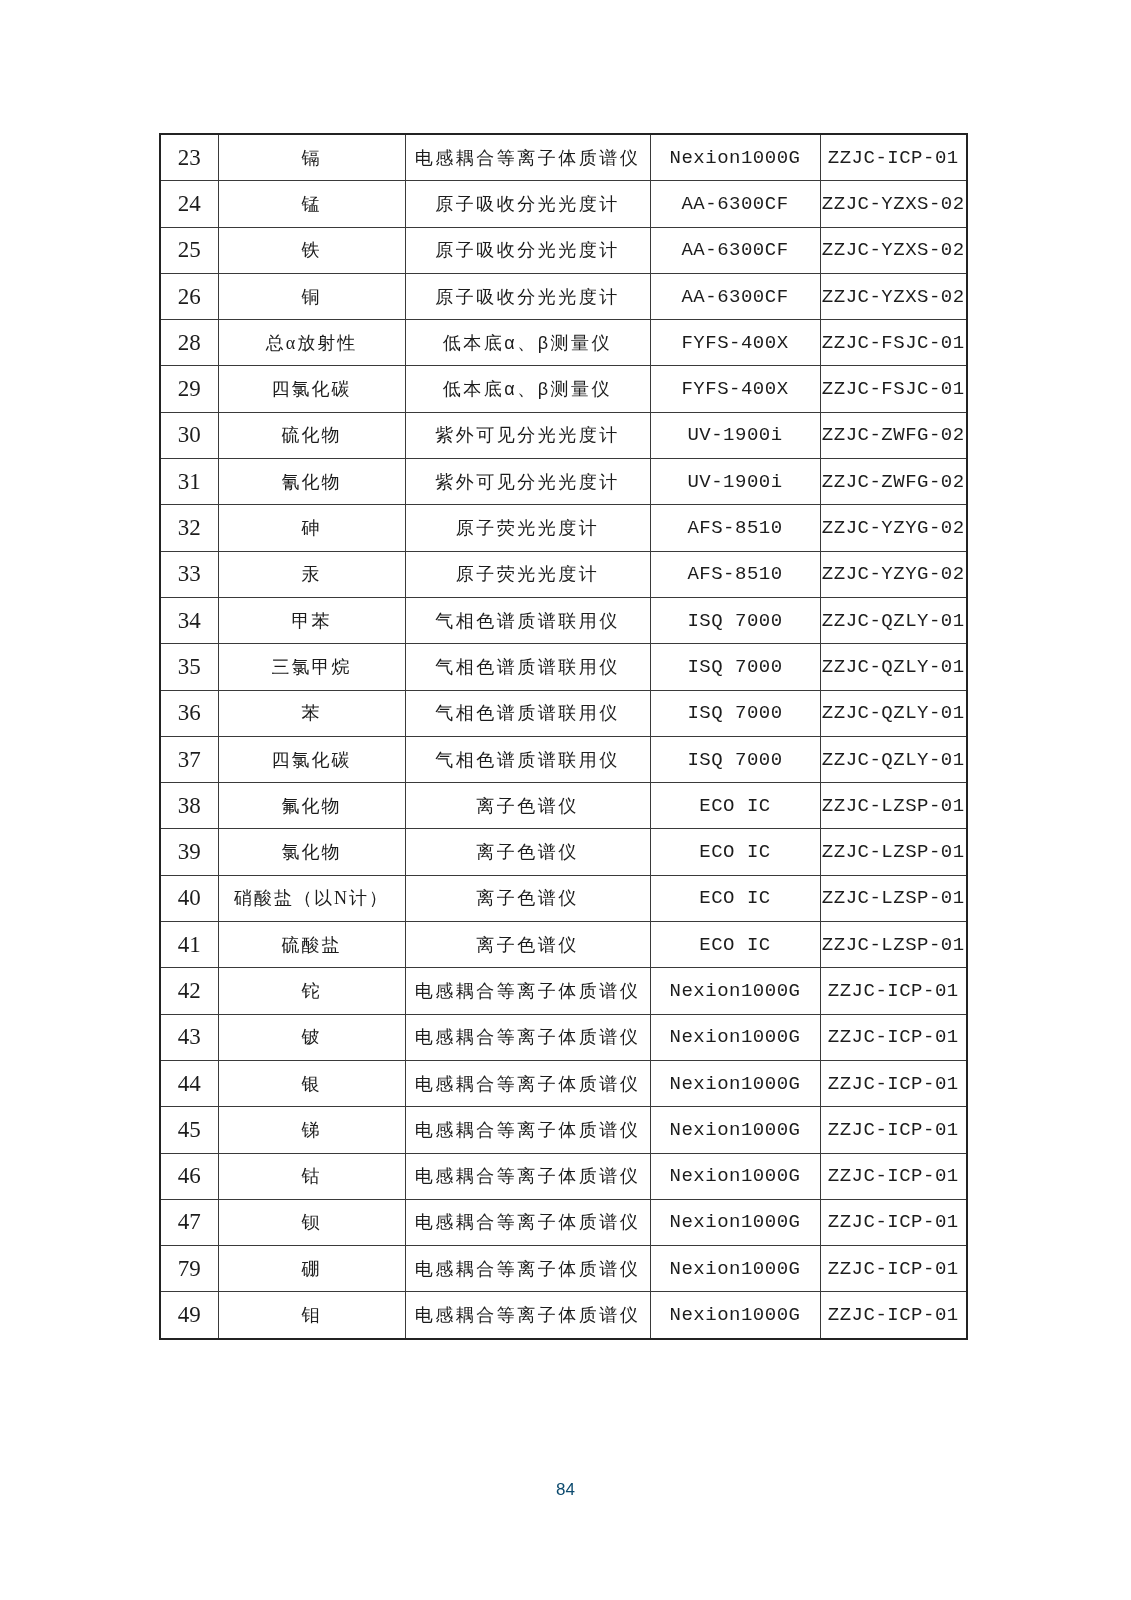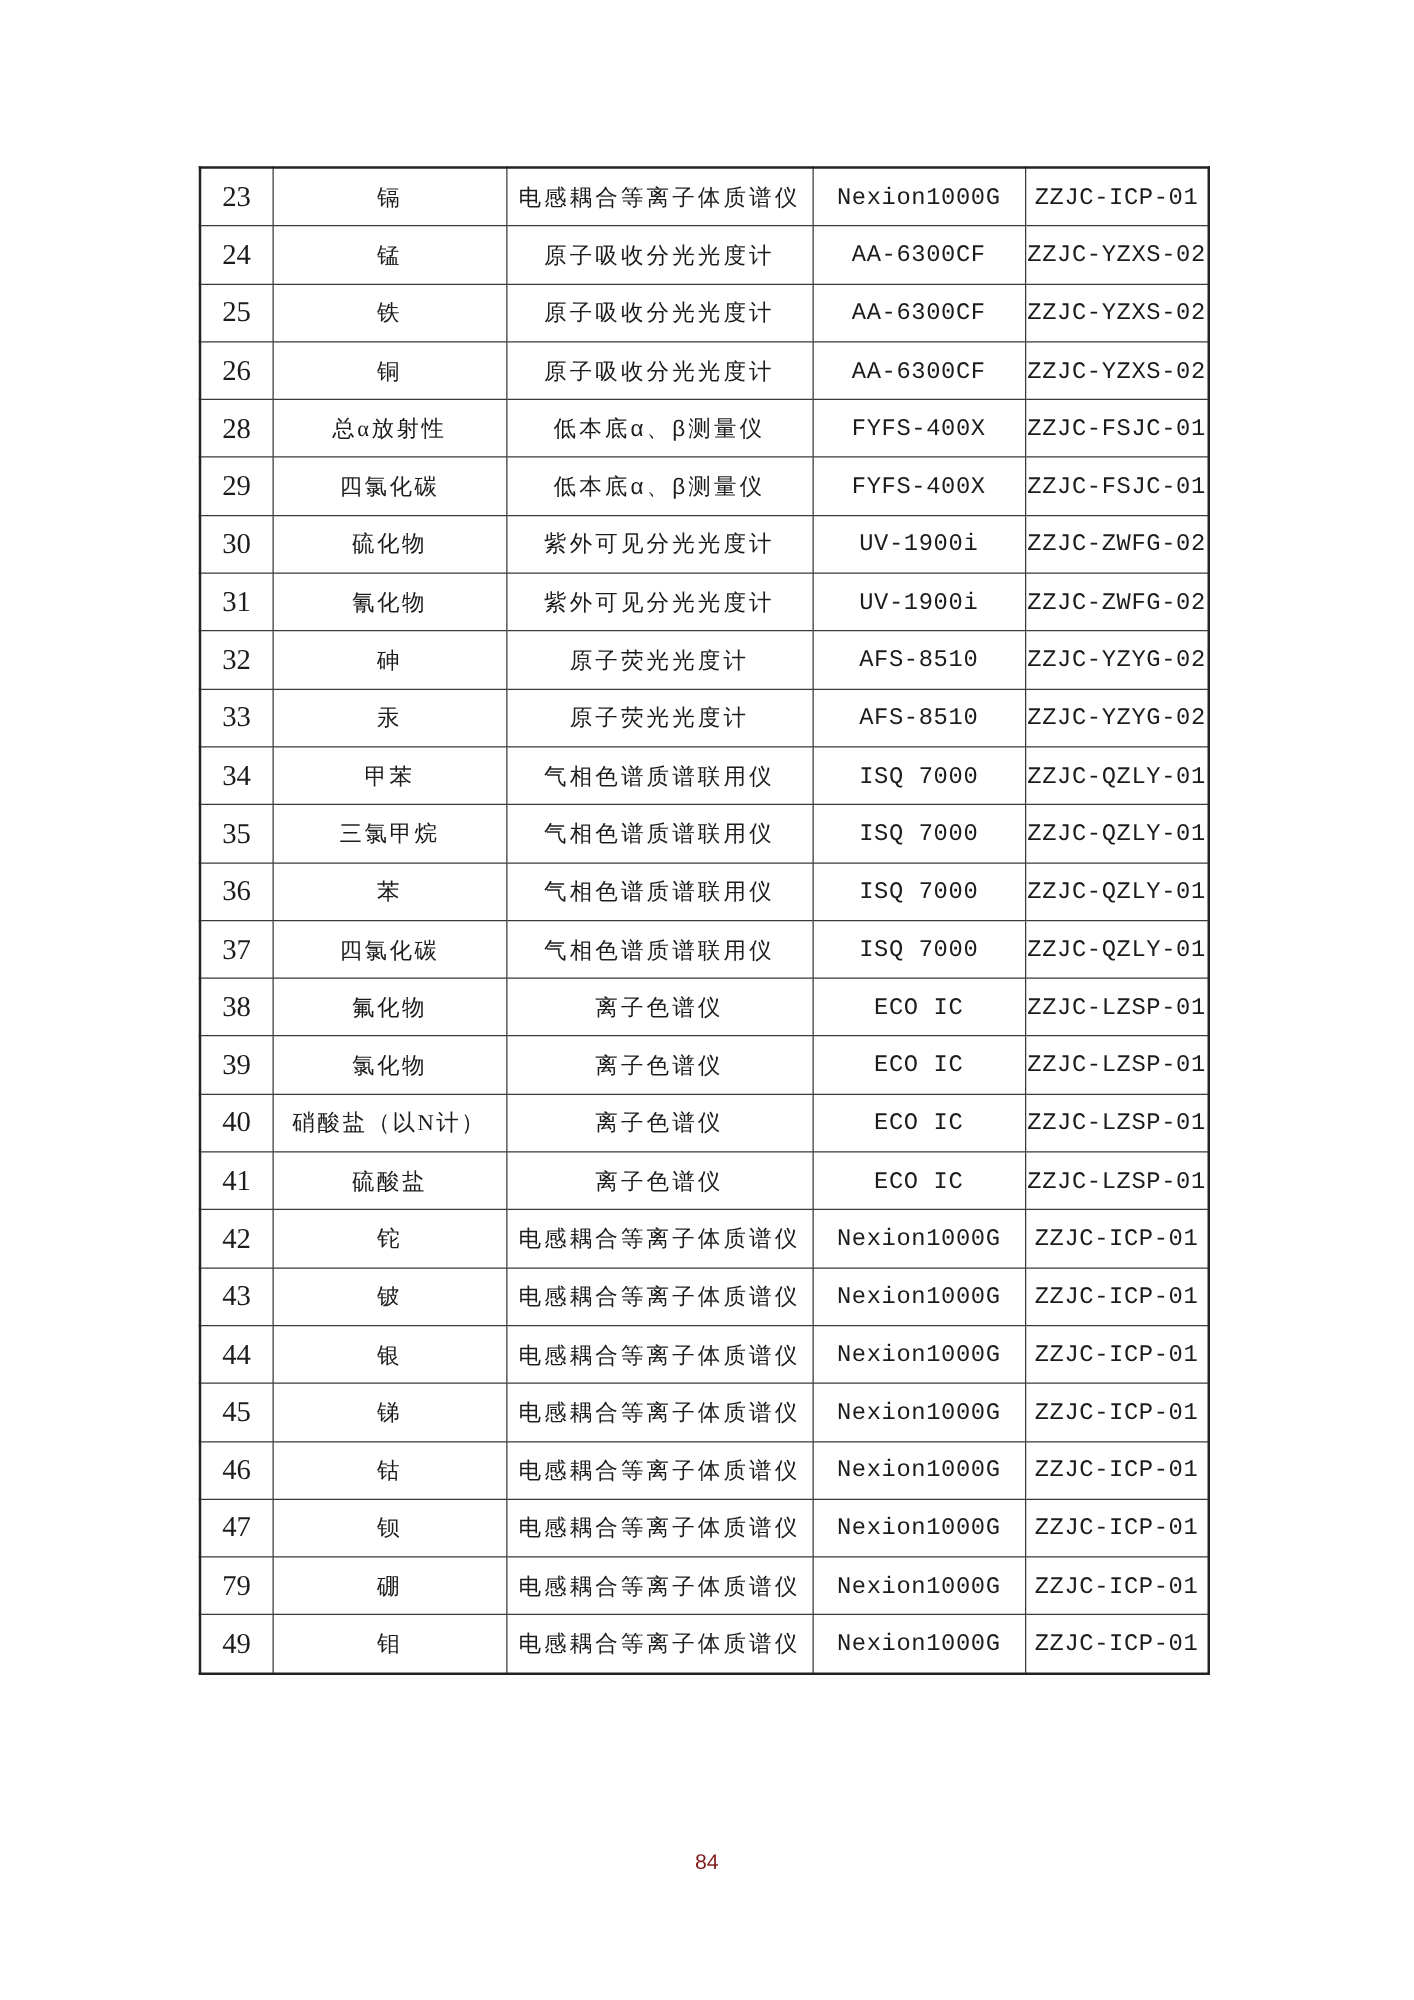--- a/index.html
+++ b/index.html
@@ -63,21 +63,21 @@
     font-family: "Liberation Mono", "DejaVu Sans Mono", monospace;
   }
   .page-number {
     position: absolute;
     top: 1480px;
     left: 0;
     width: 100%;
     text-align: center;
     font-size: 17px;
     font-family: "Liberation Sans", sans-serif;
-    color: #7f1d1d;
+    color: #0c4a6e;
   }
 </style>
 </head>
 <body>
 
 <div class="doc-page">
 
   <table class="instrument-table">
     <colgroup>
       <col style="width:58px">

